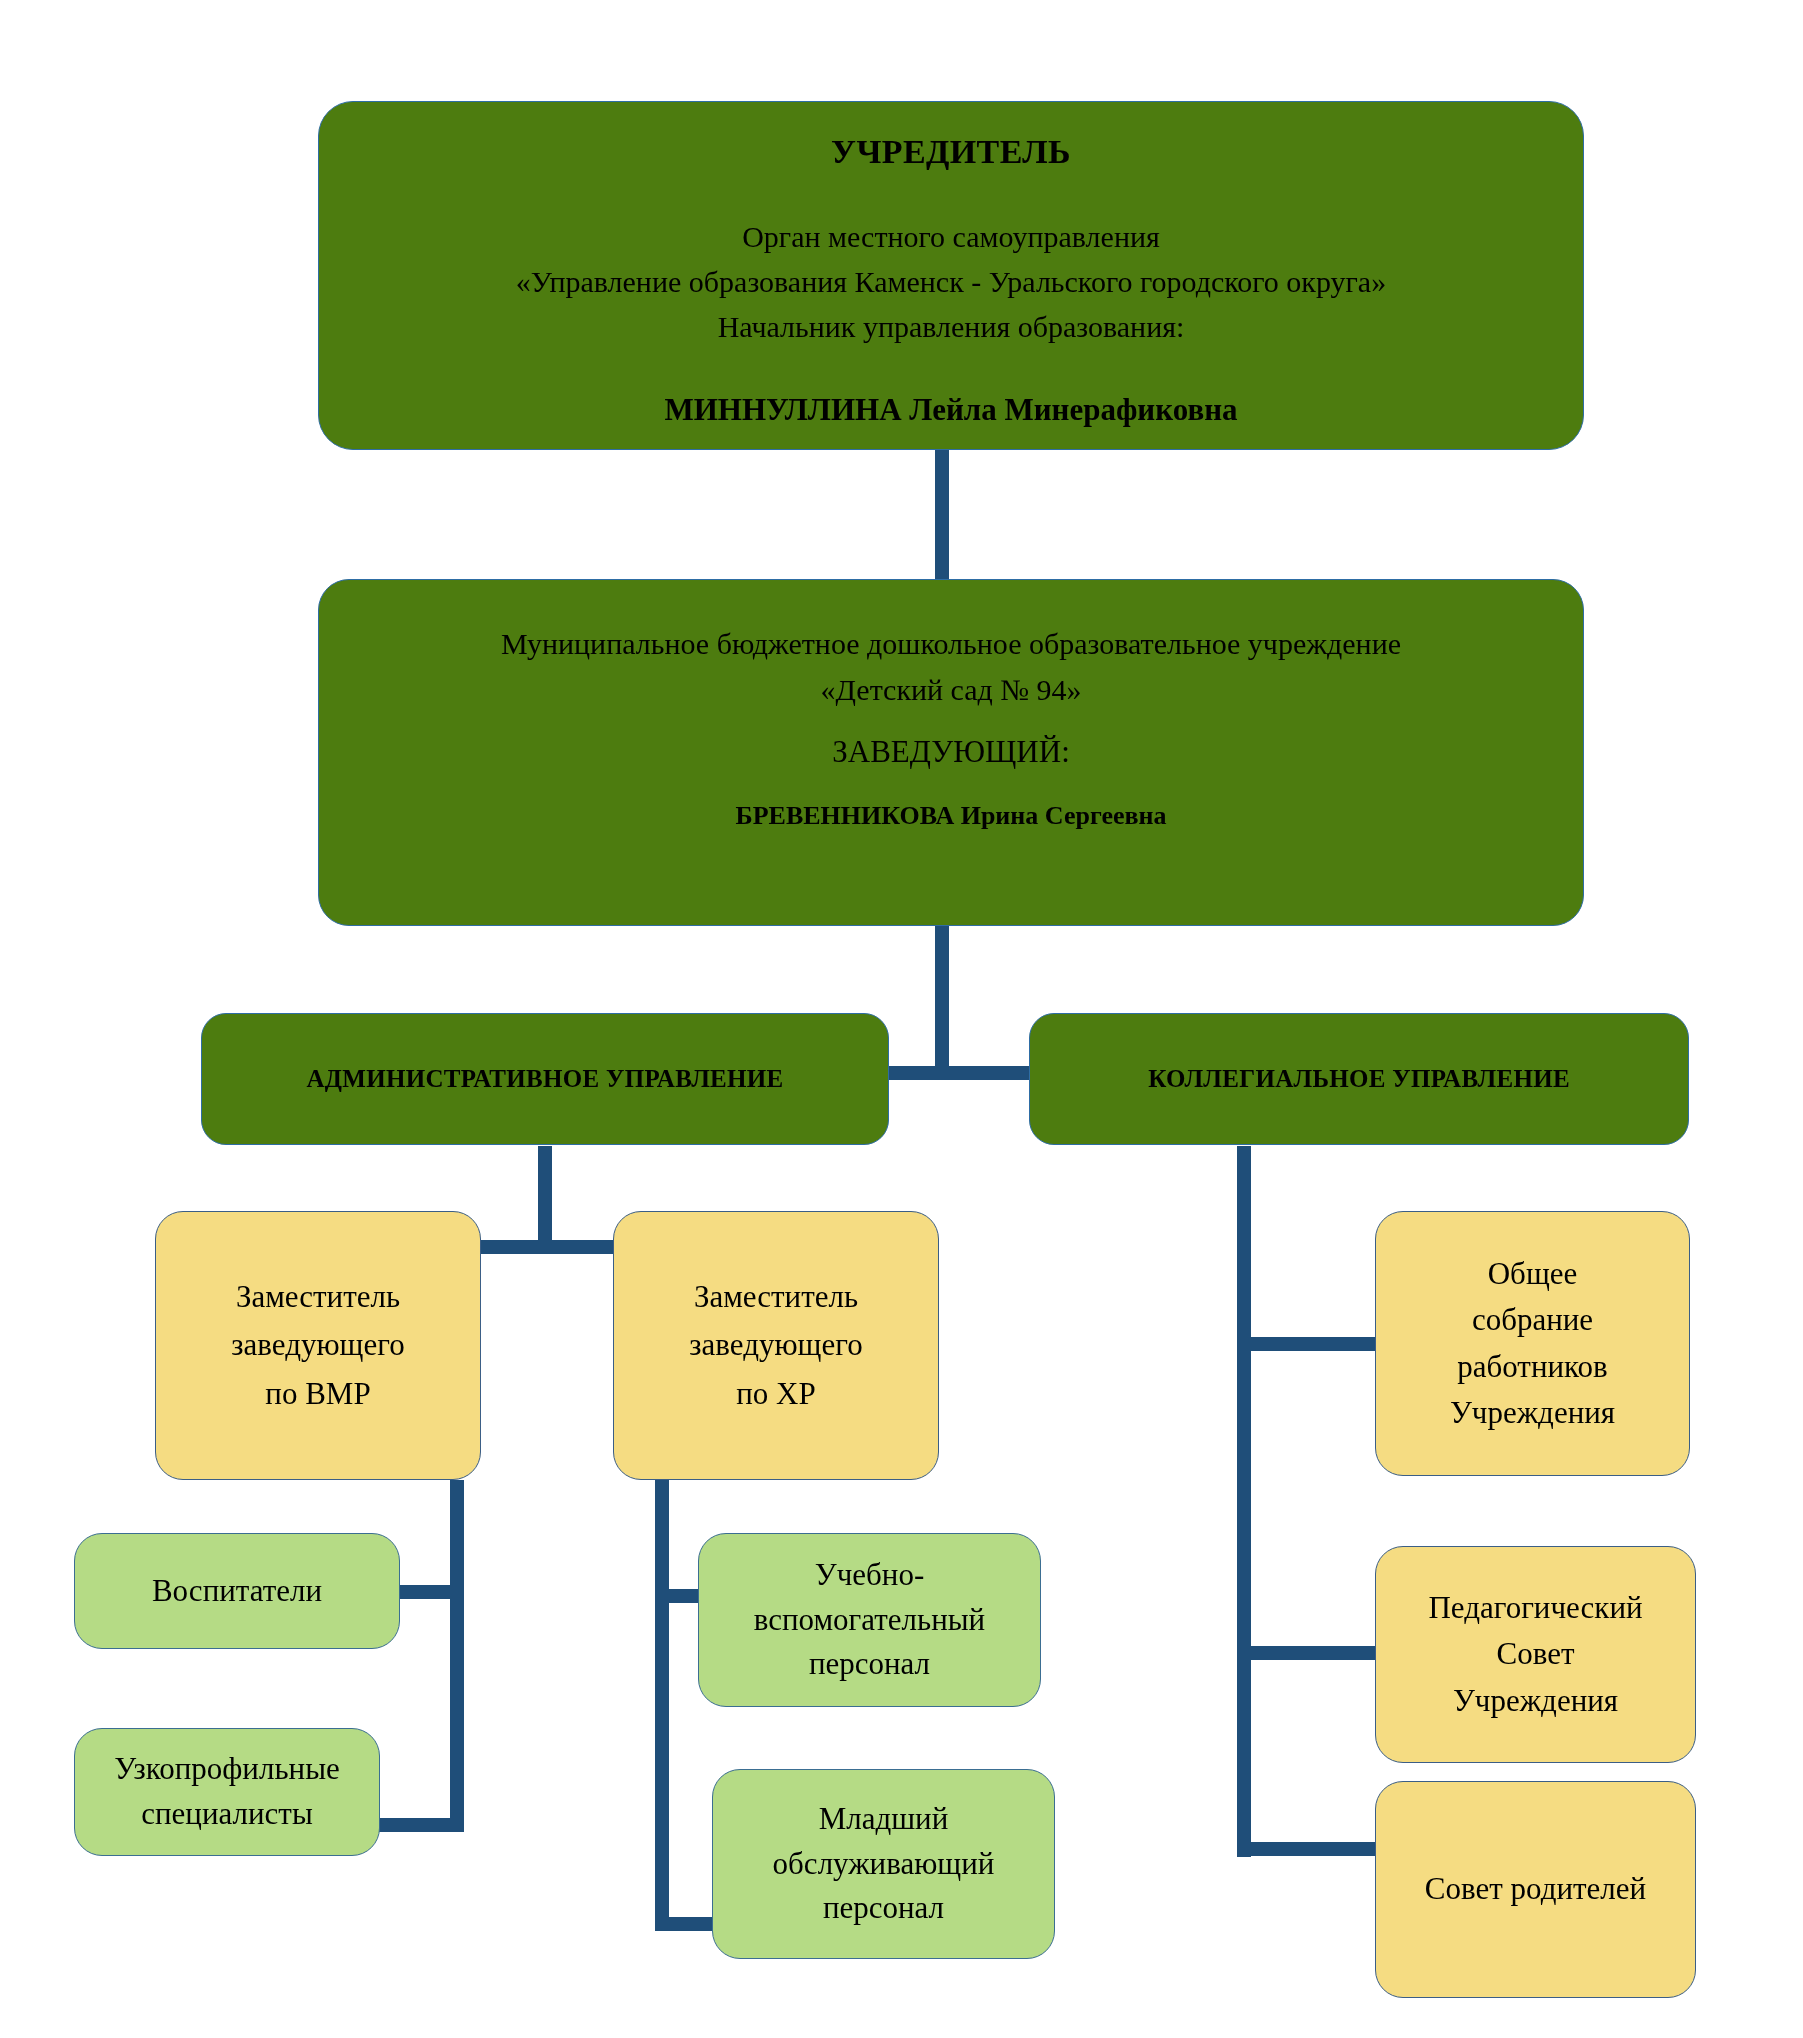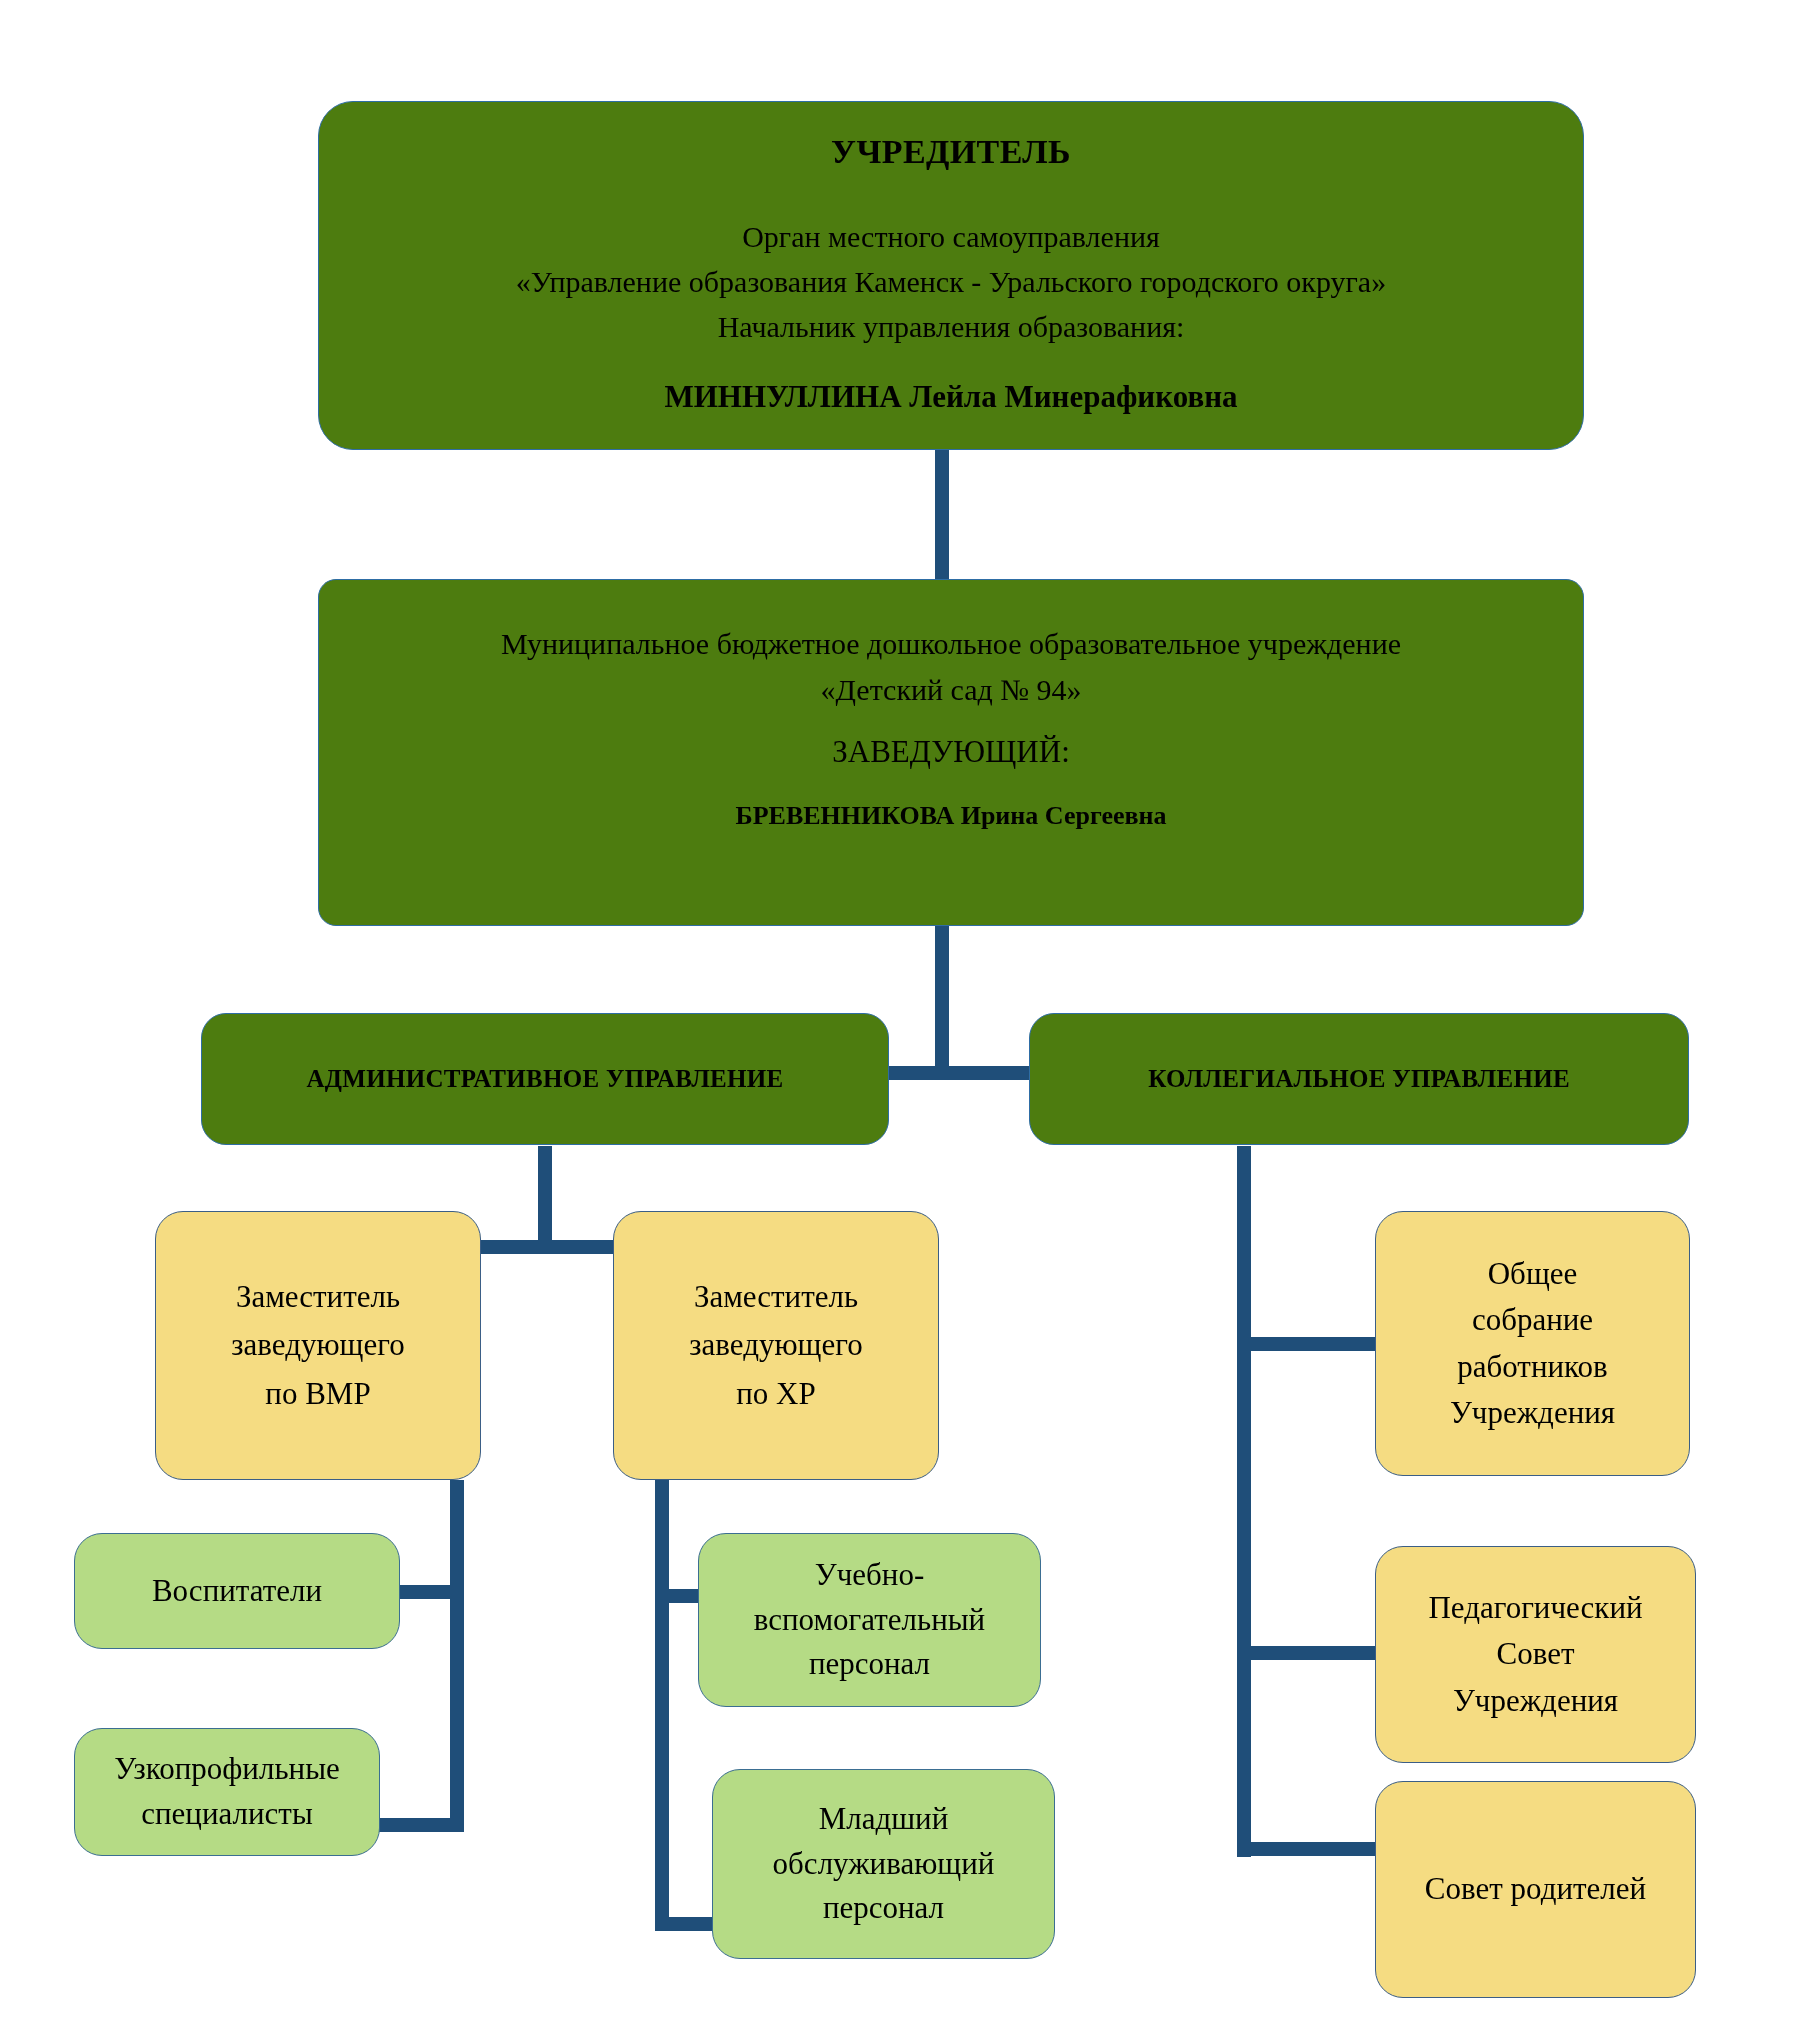--- a/index.html
+++ b/index.html
@@ -64,27 +64,27 @@
     letter-spacing: 0.4px;
     margin-bottom: 43px;
   }
   #node-founder .body {
     font-size: 30px;
     line-height: 1.50;
   }
   #node-founder .head-name {
     font-weight: bold;
     font-size: 31px;
-    margin-top: 30px;
+    margin-top: 43px;
   }
 
   
   #node-institution {
     left: 318px; top: 579px; width: 1266px; height: 347px;
-    border-radius: 18px;
+    border-radius: 31px;
     flex-direction: column;
     justify-content: flex-start;
     padding-top: 41px;
   }
   #node-institution .body {
     font-size: 30px;
     line-height: 1.52;
   }
   #node-institution .role {
     font-weight: normal;

